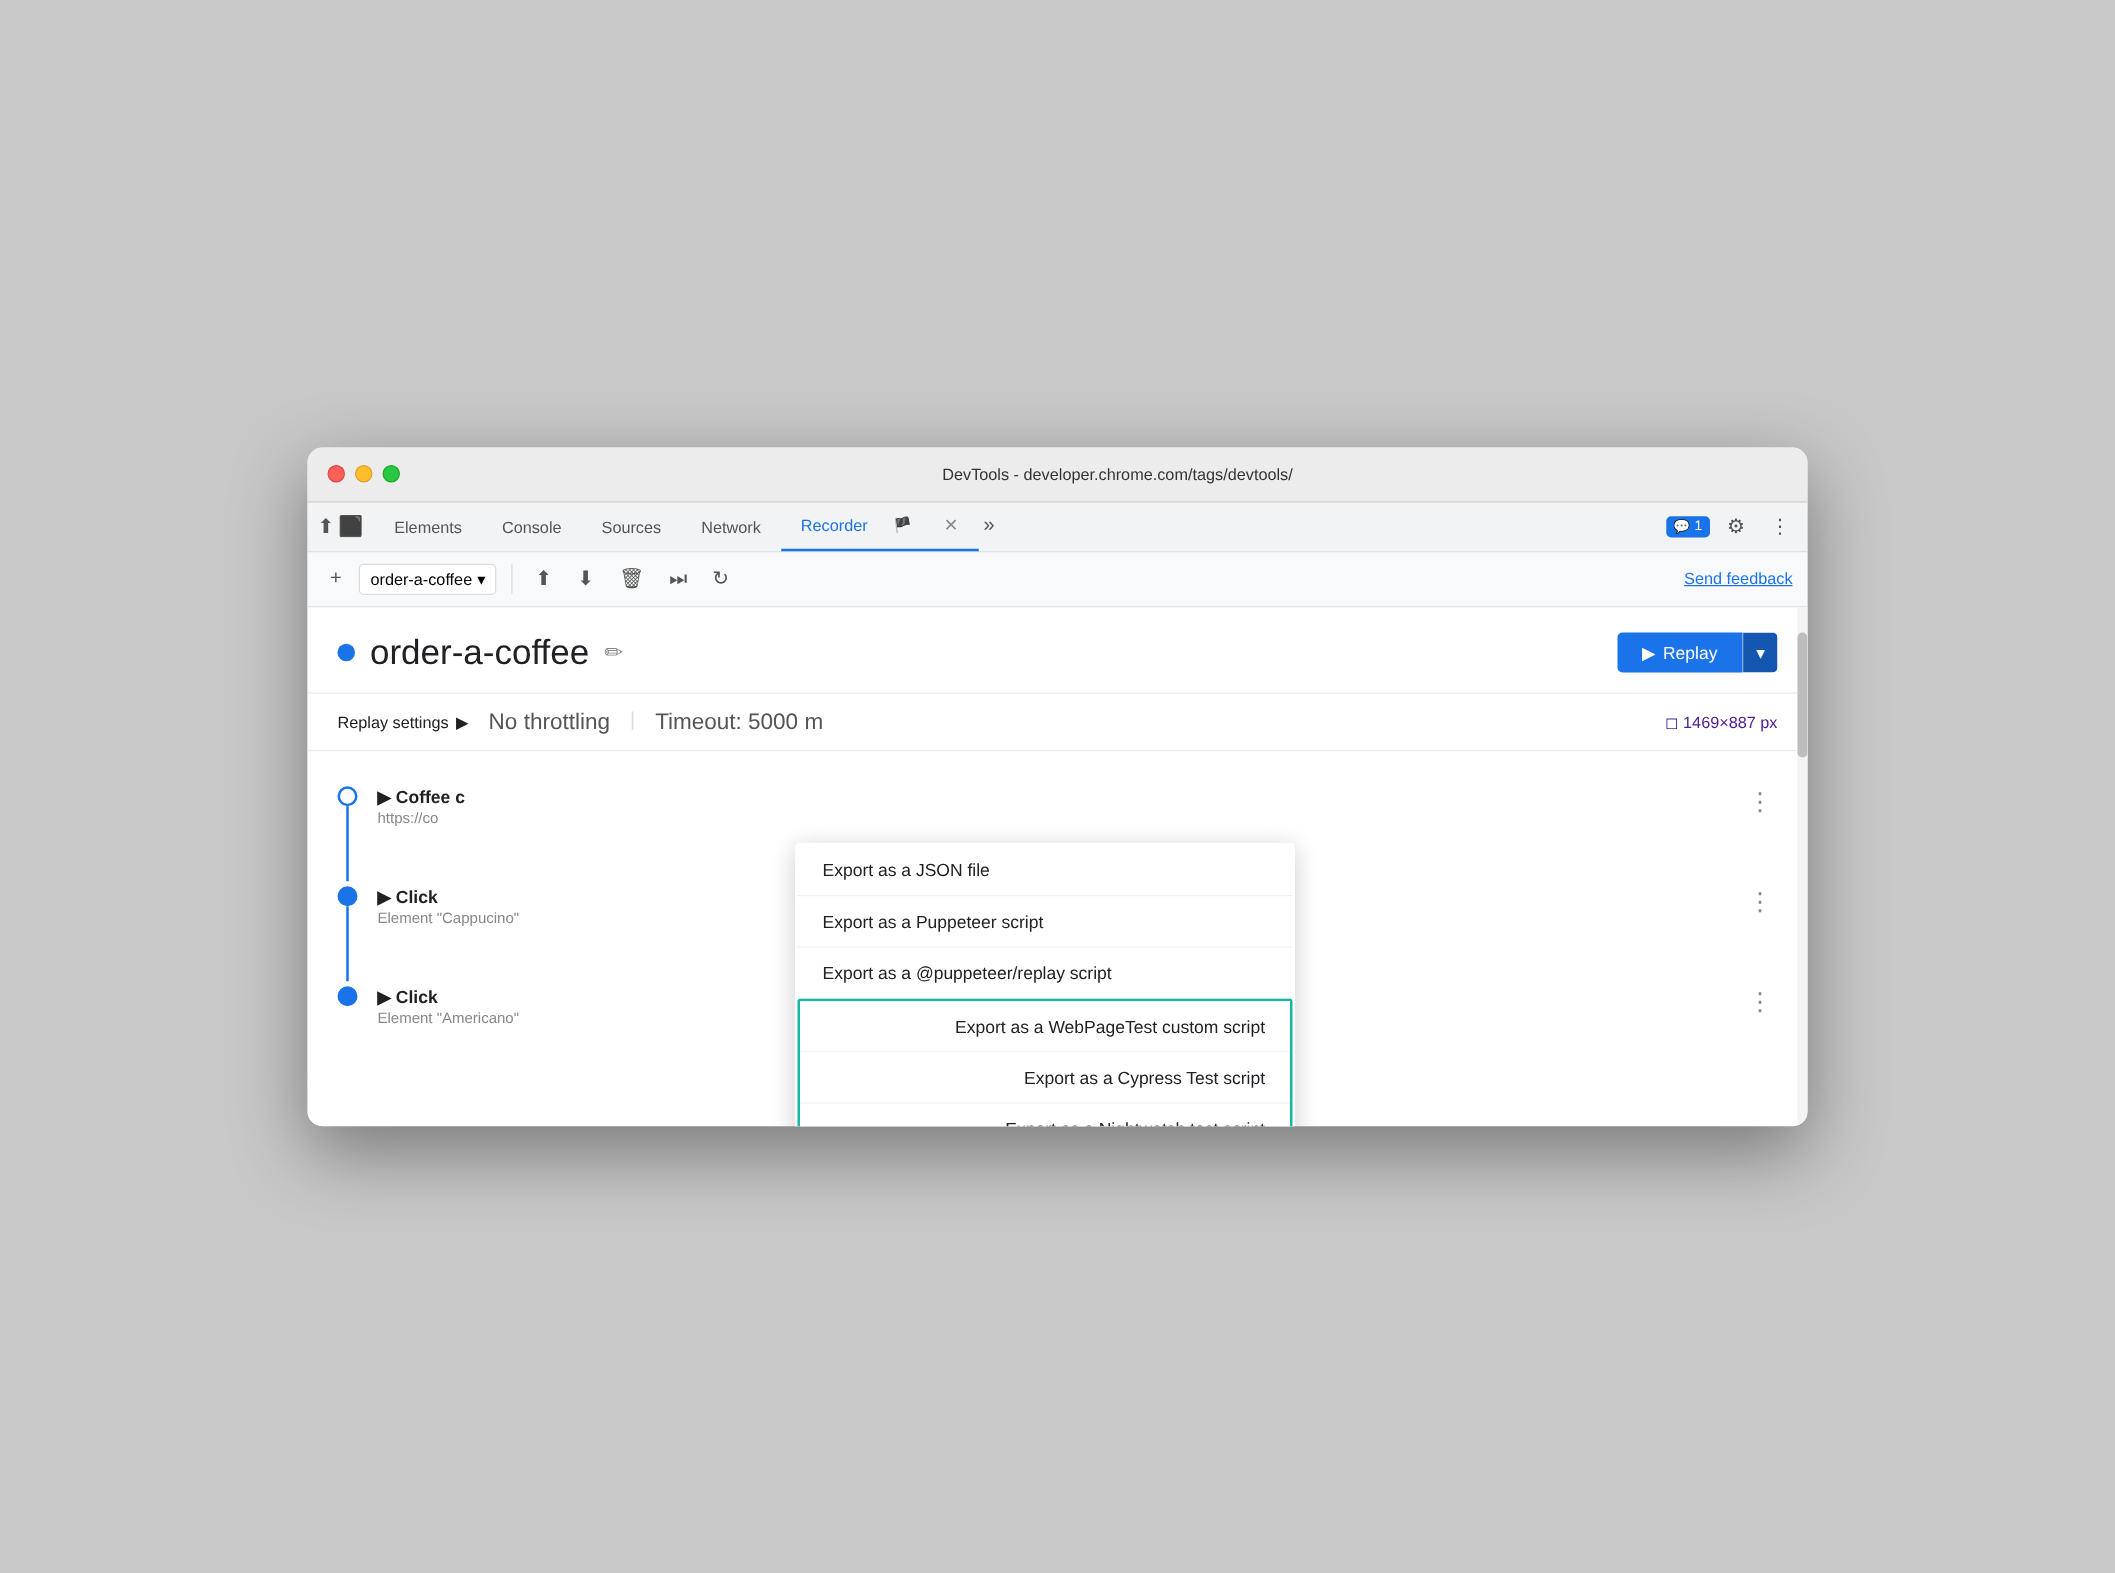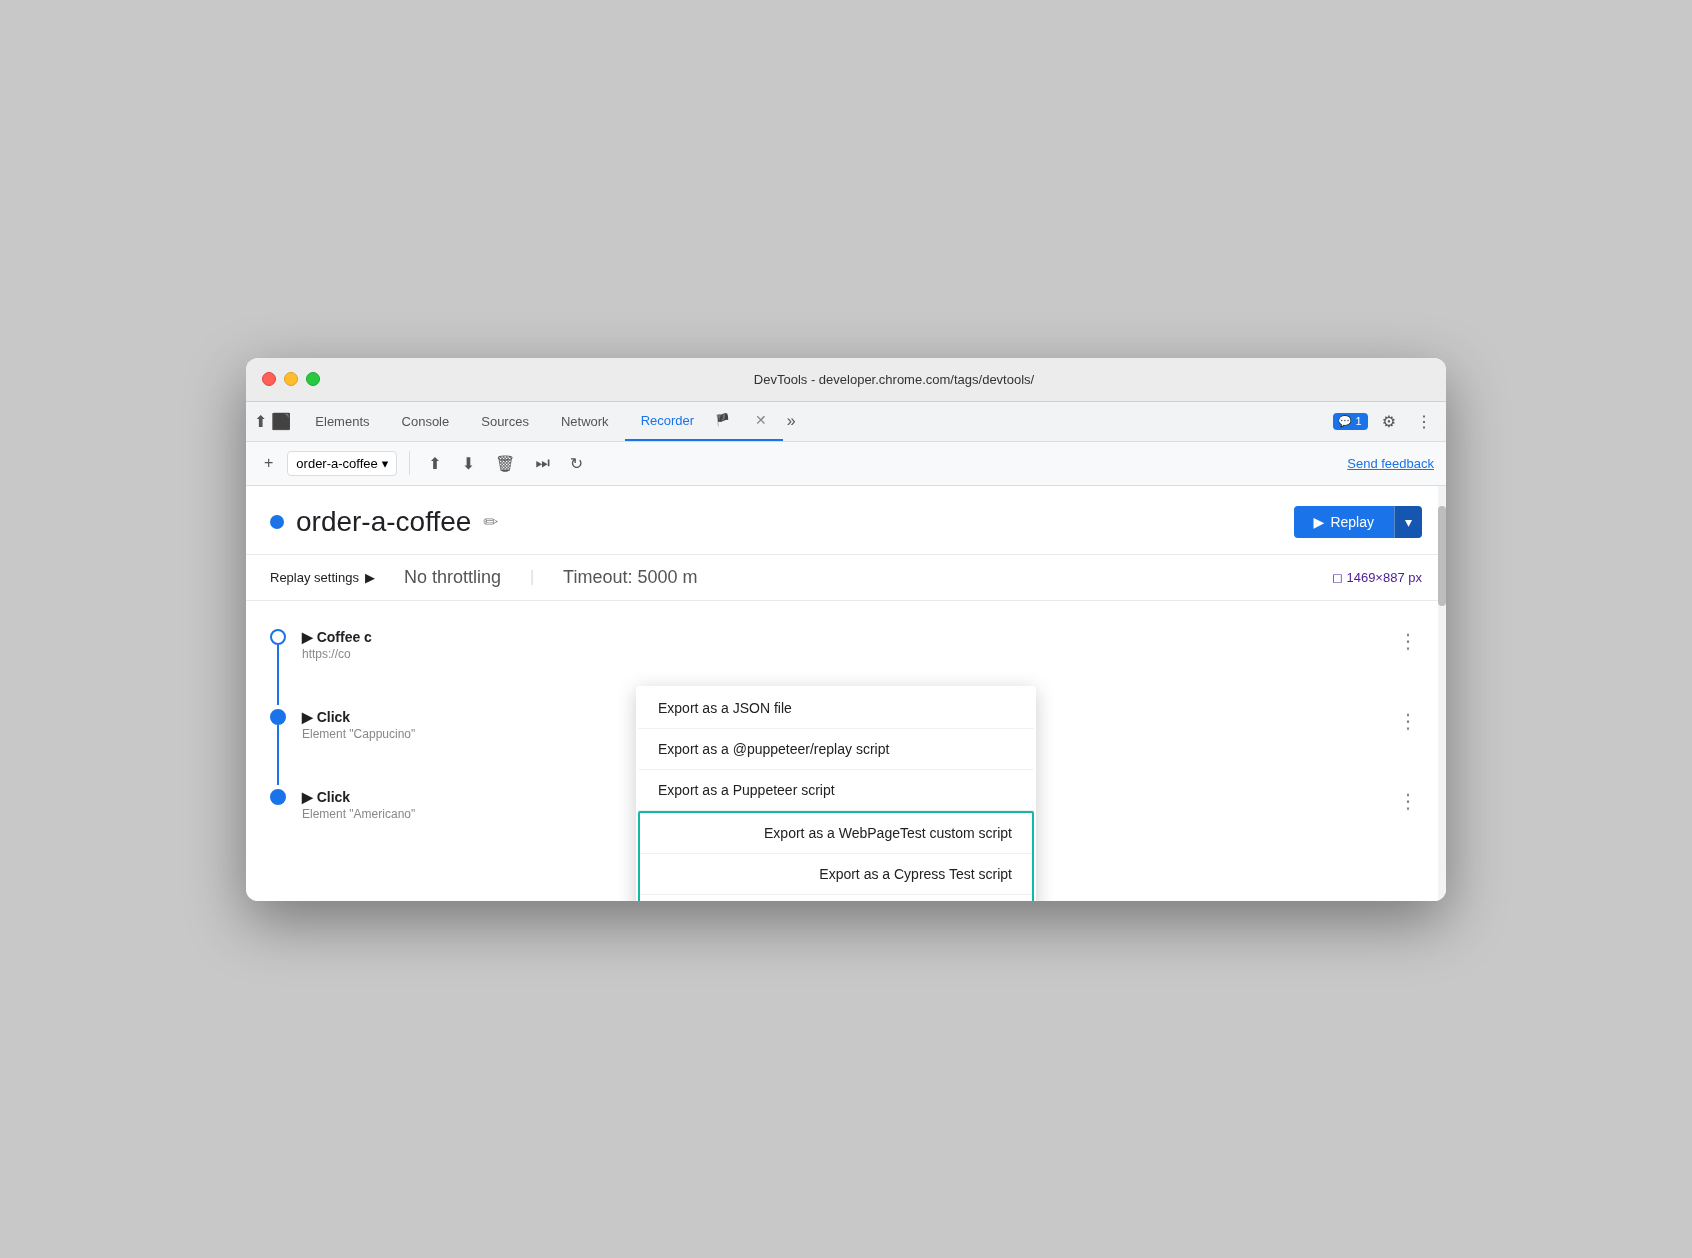--- a/index.html
+++ b/index.html
@@ -253,21 +253,21 @@
       border-left: 1px solid rgba(255,255,255,0.3);
       font-size: 14px;
     }
 
     
     .settings-section {
       padding: 12px 24px;
       border-bottom: 1px solid #e8eaed;
       display: flex;
       align-items: center;
-      gap: 29px;
+      gap: 16px;
       justify-content: flex-end;
     }
 
     .settings-label {
       font-size: 13px;
       font-weight: 500;
       color: #202124;
       display: flex;
       align-items: center;
       gap: 6px;
@@ -351,21 +351,21 @@
     .step-more {
       color: #888;
       cursor: pointer;
       font-size: 20px;
       margin-left: auto;
       padding: 0 4px;
     }
 
     .dropdown-menu {
       position: absolute;
-      top: 200px;
+      top: 188px;
       left: 390px;
       background: white;
       border-radius: 4px;
       box-shadow: 0 4px 20px rgba(0,0,0,0.2);
       min-width: 400px;
       z-index: 100;
       border: 2px solid transparent;
     }
 
     .dropdown-item {
@@ -565,24 +565,24 @@
         <span class="step-more">⋮</span>
       </div>
     </div>
 
     <div class="dropdown-menu">
 
       <div class="dropdown-item">
         <span>Export as a JSON file</span>
       </div>
       <div class="dropdown-item">
+        <span>Export as a Puppeteer script</span>
+      </div>
+      <div class="dropdown-item">
         <span>Export as a @puppeteer/replay script</span>
-      </div>
-      <div class="dropdown-item">
-        <span>Export as a Puppeteer script</span>
       </div>
 
       <div class="dropdown-group-highlighted">
         <div class="dropdown-item">
           <span>Export as a WebPageTest custom script</span>
         </div>
         <div class="dropdown-item">
           <span>Export as a Cypress Test script</span>
         </div>
         <div class="dropdown-item">

